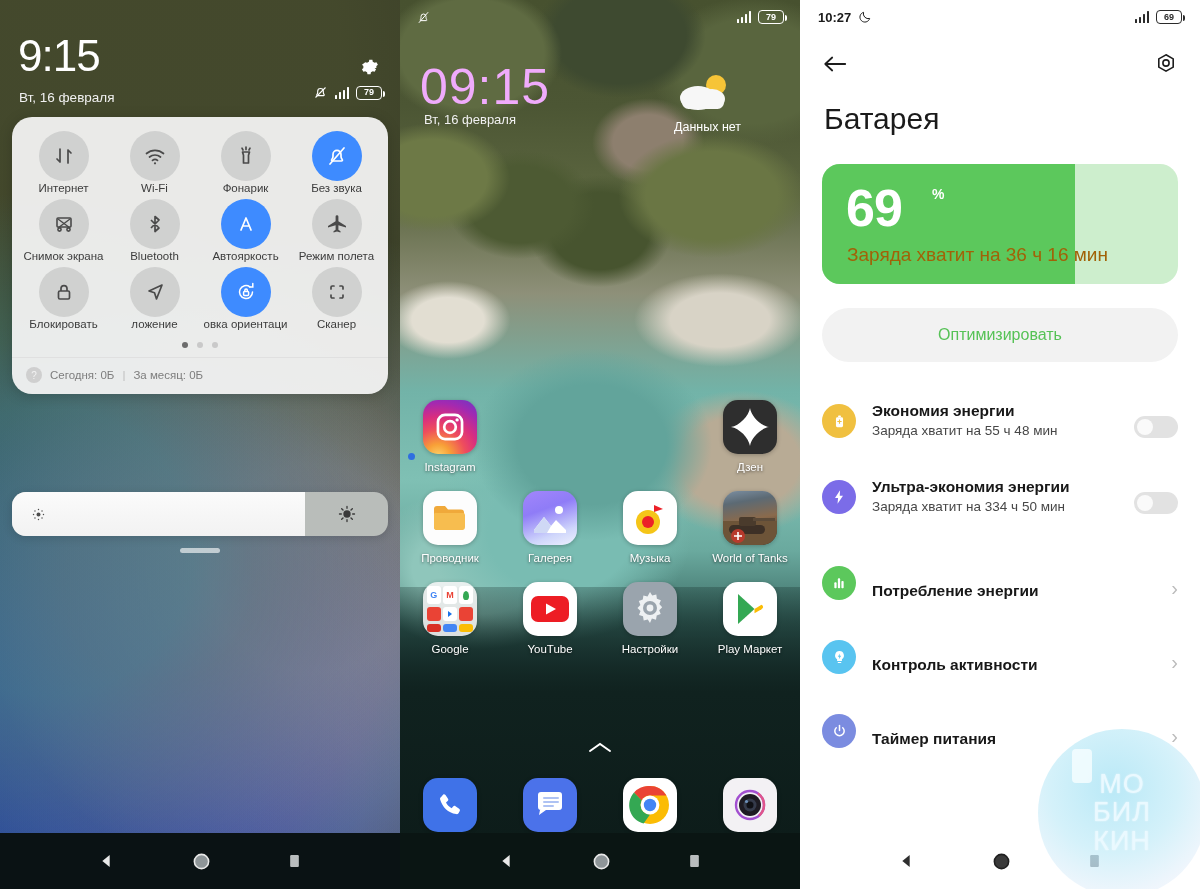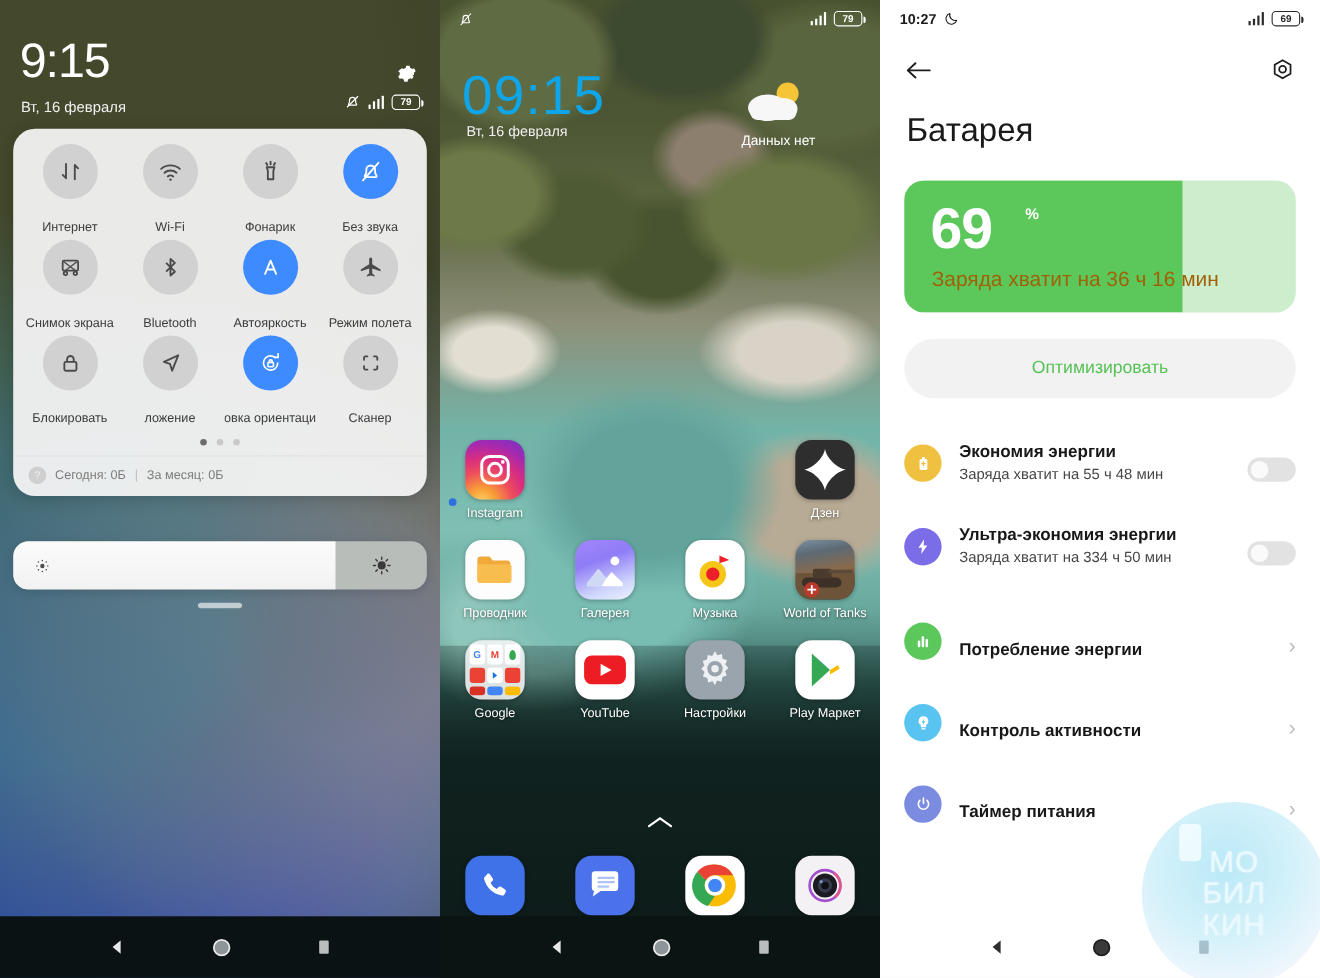--- a/index.html
+++ b/index.html
@@ -43,21 +43,21 @@
 
   .qs-card { position:absolute; left:12px; top:117px; width:376px; border-radius:20px;
     background:rgba(244,244,244,.94); z-index:3;
     box-shadow:0 2px 14px rgba(0,0,0,.18); padding:14px 0 0; }
   .qs-grid { display:grid; grid-template-columns:repeat(4,1fr); row-gap:5px; padding:0 6px; }
   .qs-tile { display:flex; flex-direction:column; align-items:center; }
   .qs-circle { width:50px; height:50px; border-radius:50%; background:#d0d1d0;
     display:flex; align-items:center; justify-content:center; }
   .qs-circle.on { background:#3e8bff; }
   .qs-circle svg { width:24px; height:24px; }
-  .qs-label { margin-top:20px; font-size:11.5px; color:#3c3c3c; white-space:nowrap; }
+  .qs-label { margin-top:1px; font-size:11.5px; color:#3c3c3c; white-space:nowrap; }
   .qs-label.clipped { overflow:hidden; text-overflow:clip; max-width:92px; text-align:center; }
   .qs-dots { display:flex; justify-content:center; gap:9px; margin:12px 0 9px; }
   .qs-dots i { width:6px; height:6px; border-radius:50%; background:#c9c9c9; display:block; }
   .qs-dots i.act { background:#6c6c6c; }
   .qs-foot { border-top:1px solid #e0e0e0; padding:9px 14px 11px; display:flex;
     align-items:center; gap:8px; font-size:11.5px; color:#7d7d7d; }
   .qs-foot .qmark { width:16px; height:16px; border-radius:50%; background:#cfcfcf;
     color:#f2f2f2; font-size:10px; display:flex; align-items:center; justify-content:center; }
   .qs-foot .sep { color:#bdbdbd; }
 
@@ -88,21 +88,21 @@
       radial-gradient(ellipse 160px 130px at 40% 60%, #79bcb2 0 45%, transparent 82%),
       radial-gradient(ellipse 120px 90px at 85% 52%, #b8ab95 0 50%, transparent 80%),
       radial-gradient(ellipse 150px 100px at 20% 64%, #8fc6bb 0 45%, transparent 80%),
       linear-gradient(180deg,#47512f 0%,#4c5634 12%,#5c6640 22%,#8e9079 33%,
         #72b3a8 44%,#7fc0b4 54%,#6aa99e 62%,#3a6a63 70%,#1d3b3a 80%,#12241f 90%,#0b1512 100%);
   }
   .mid-dark { position:absolute; left:0; right:0; top:66%; bottom:0;
     background:linear-gradient(180deg, rgba(10,30,28,.25) 0%, #10221f 35%, #0c1a18 100%); }
   .mid-status { position:absolute; top:0; left:0; right:0; height:34px; z-index:3;
     display:flex; align-items:center; justify-content:space-between; padding:0 16px; }
-  .mid-clock { position:absolute; left:20px; top:62px; font-size:50px; color:#0ea5e9;
+  .mid-clock { position:absolute; left:20px; top:62px; font-size:50px; color:#f0abfc;
     font-weight:300; letter-spacing:1px; line-height:1; z-index:3; }
   .mid-date { position:absolute; left:24px; top:112px; font-size:13px; color:#f0f0f0; z-index:3; }
   .weather { position:absolute; right:16px; top:72px; z-index:3; text-align:left; width:110px; }
   .weather .w-txt { font-size:12.5px; color:#fff; margin-top:2px; }
 
   .apps { position:absolute; left:0; right:0; top:400px; z-index:3; }
   .row { display:grid; grid-template-columns:repeat(4,1fr); margin-bottom:18px; }
   .app { display:flex; flex-direction:column; align-items:center; position:relative; }
   .app-ico { width:54px; height:54px; border-radius:15px; position:relative;
     display:flex; align-items:center; justify-content:center; overflow:hidden;

